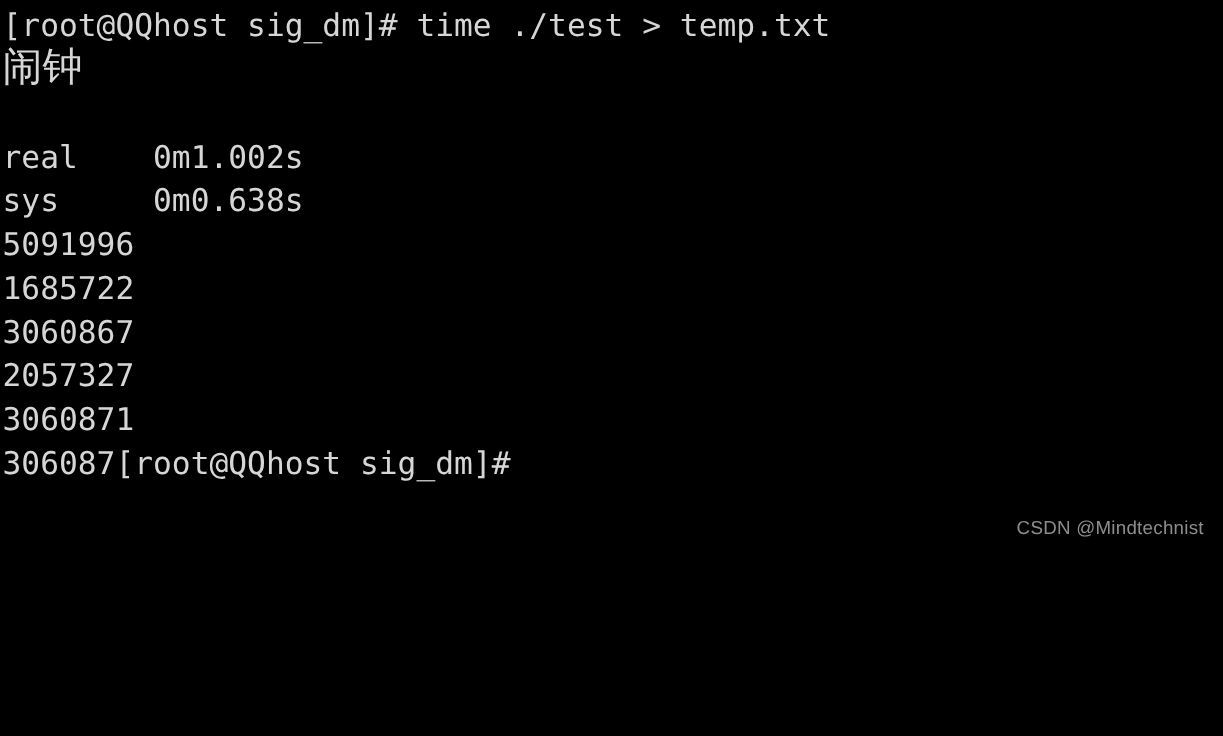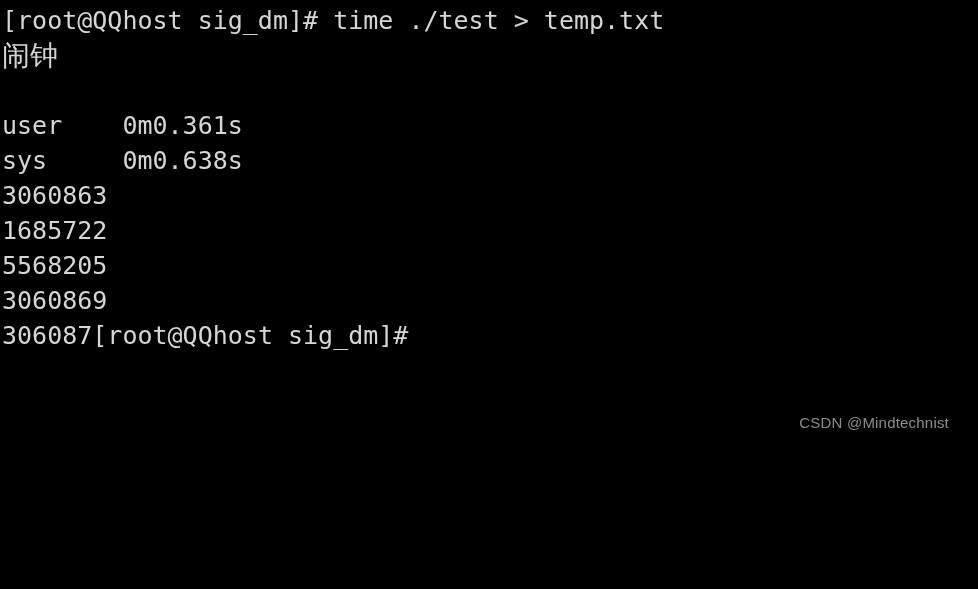--- a/index.html
+++ b/index.html
@@ -41,30 +41,30 @@
   .line.blank {
     height: 35px;
   }
 
   .line .seg {
     white-space: pre;
   }
 
   
   .line.cjk {
-    font-family: Liberation Sans, sans-serif;
-    font-size: 28px;
+    font-family: Liberation Mono, monospace;
+    font-size: 32px;
   }
 
   
   .line.timing { }
 
   .watermark {
     position: absolute;
-    right: 29px;
+    right: 15px;
     bottom: 6px;
     font-family: "Liberation Sans", "DejaVu Sans", sans-serif;
     font-size: 15px;
     line-height: 18px;
     color: #8d8d8d;
     letter-spacing: 0.2px;
     white-space: pre;
     user-select: none;
   }
 
@@ -79,30 +79,31 @@
 <div id="terminal">
 
   <div class="screen">
 
     <div class="line"><span class="seg">[root@QQhost sig_dm]# </span><span class="seg">time ./test &gt; temp.txt</span></div>
 
     <div class="line cjk"><span class="seg">闹钟</span></div>
 
     <div class="line blank"><span class="seg"></span></div>
 
+    <div class="line timing"><span class="seg">real    0m1.002s</span></div>
 
-    <div class="line timing"><span class="seg">user    0m0.361s</span></div>
 
     <div class="line timing"><span class="seg">sys     0m0.638s</span></div>
 
 
-    <div class="line"><span class="seg">3060863</span></div>
+    <div class="line"><span class="seg">5091996</span></div>
     <div class="line"><span class="seg">1685722</span></div>
-    <div class="line"><span class="seg">5568205</span></div>
-    <div class="line"><span class="seg">3060869</span></div>
+    <div class="line"><span class="seg">3060867</span></div>
+    <div class="line"><span class="seg">2057327</span></div>
+    <div class="line"><span class="seg">3060871</span></div>
 
     <div class="line"><span class="seg">306087</span><span class="seg">[root@QQhost sig_dm]#</span><span class="cursor-cell"></span></div>
 
   </div>
 
   <div class="watermark">CSDN @Mindtechnist</div>
 
 </div>
 
 </body></html>

